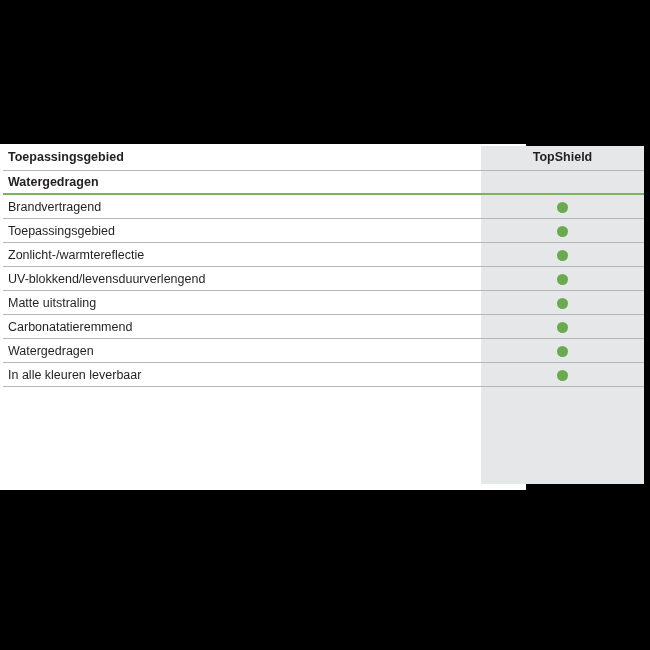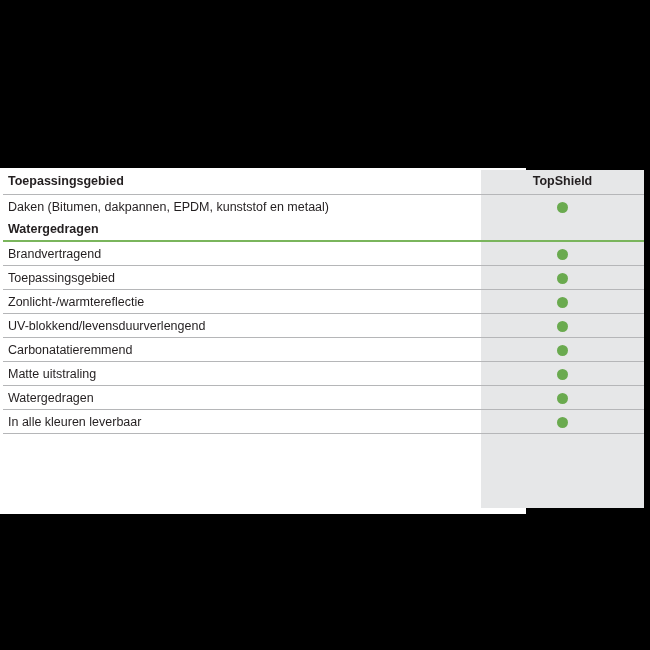--- a/index.html
+++ b/index.html
@@ -6,21 +6,21 @@
       margin: 0;
       padding: 0;
       width: 650px;
       height: 650px;
       background: #000000;
       overflow: hidden;
     }
     .panel {
       position: absolute;
       left: 0;
-      top: 168px;
+      top: 144px;
       width: 526px;
       height: 346px;
       background: #ffffff;
     }
     .gray-col {
       position: absolute;
       left: 481px;
       top: 2px;
       width: 163px;
       height: 338px;
@@ -78,26 +78,20 @@
 <body>
 
 <div class="panel">
   <div class="gray-col" style="background: rgb(230, 231, 232);"></div>
   <table class="spec">
     <tbody id="tbody">
       <tr class="header">
         <td>Toepassingsgebied</td>
         <td class="val">TopShield</td>
       </tr>
-      <tr class="no-border">
-        <td>Daken (Bitumen, dakpannen, EPDM, kunststof en metaal)</td>
-        <td class="val">
-          <span class="dot" style="background: rgb(106, 170, 79);"></span>
-        </td>
-      </tr>
       <tr class="section">
         <td>Watergedragen</td>
         <td class="val"></td>
       </tr>
     <tr>
           <td>Brandvertragend</td>
           <td class="val"><span class="dot" style="background: rgb(106, 170, 79);"></span></td>
         </tr>
         <tr>
           <td>Toepassingsgebied</td>
@@ -105,25 +99,25 @@
         </tr>
         <tr>
           <td>Zonlicht-/warmtereflectie</td>
           <td class="val"><span class="dot" style="background: rgb(106, 170, 79);"></span></td>
         </tr>
         <tr>
           <td>UV-blokkend/levensduurverlengend</td>
           <td class="val"><span class="dot" style="background: rgb(106, 170, 79);"></span></td>
         </tr>
         <tr>
-          <td>Carbonatatieremmend</td>
+          <td>Matte uitstraling</td>
           <td class="val"><span class="dot" style="background: rgb(106, 170, 79);"></span></td>
         </tr>
         <tr>
-          <td>Matte uitstraling</td>
+          <td>Carbonatatieremmend</td>
           <td class="val"><span class="dot" style="background: rgb(106, 170, 79);"></span></td>
         </tr>
         <tr>
           <td>Watergedragen</td>
           <td class="val"><span class="dot" style="background: rgb(106, 170, 79);"></span></td>
         </tr>
         <tr>
           <td>In alle kleuren leverbaar</td>
           <td class="val"><span class="dot" style="background: rgb(106, 170, 79);"></span></td>
         </tr>

